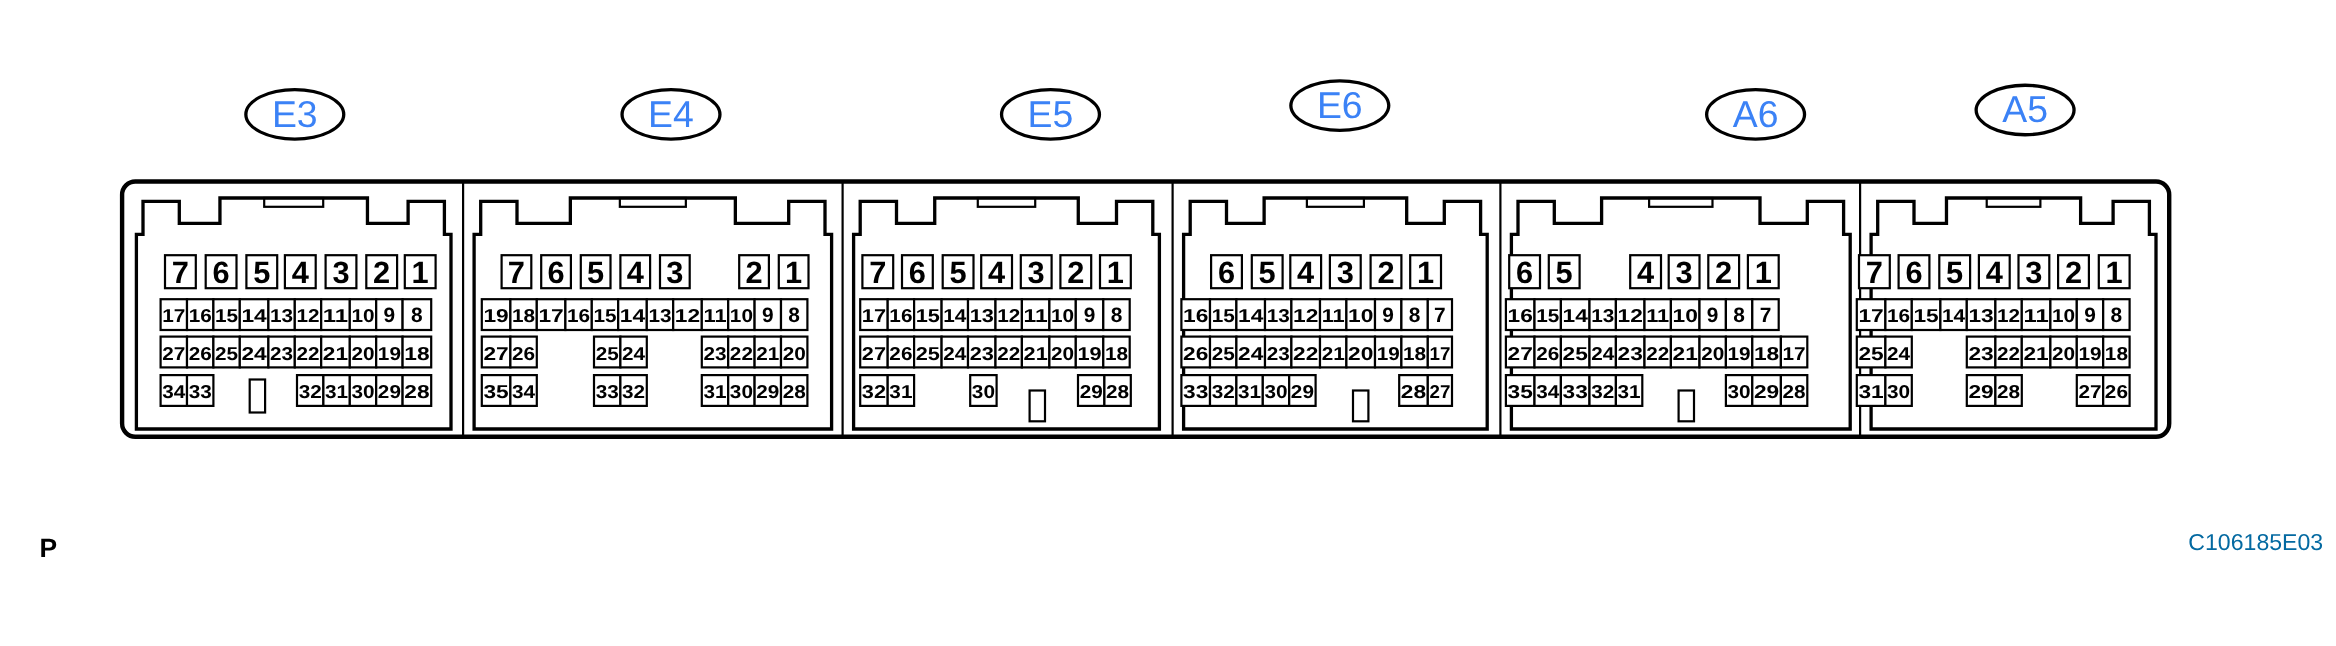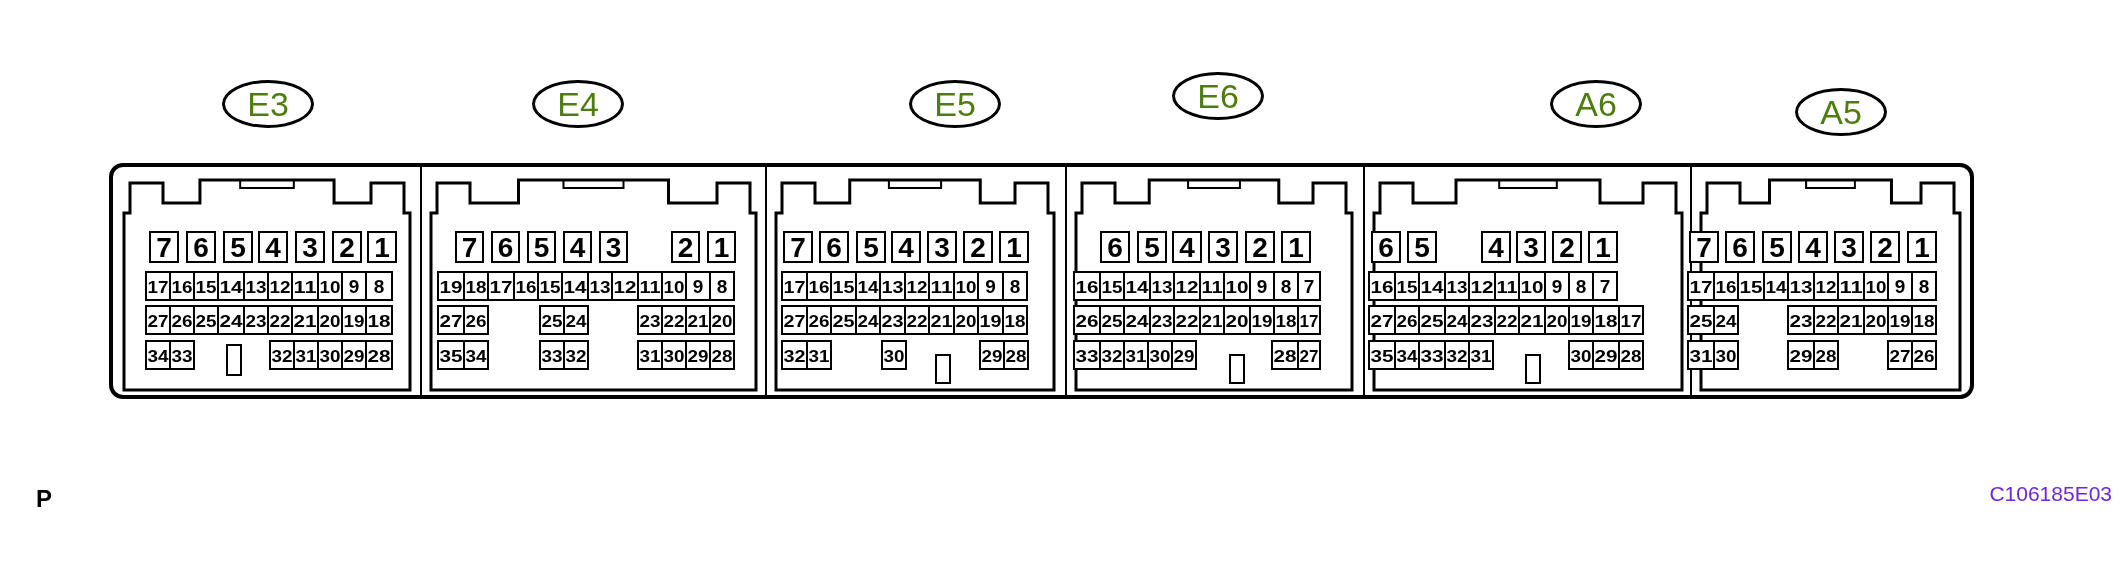--- a/index.html
+++ b/index.html
@@ -1,20 +1,20 @@
 <!DOCTYPE html>
 <html><head>
 <meta charset="utf-8">
 <style>
   html, body { margin:0; padding:0; background:#ffffff; }
   body { width:2124px; height:587px; position:relative; overflow:hidden; font-family:"Liberation Sans", sans-serif; }
   #diagram { position:absolute; left:0; top:0; }
-  .conn-label { position:absolute; width:92px; height:48px; border:3px solid #000; border-radius:50%; box-sizing:border-box; display:flex; align-items:center; justify-content:center; font-size:34px; color:#4d7c0f; font-family:"Liberation Sans", sans-serif; }
+  .conn-label { position:absolute; width:92px; height:48px; border:3px solid #000; border-radius:50%; box-sizing:border-box; display:flex; align-items:center; justify-content:center; font-size:34px; color:#3b82f6; font-family:"Liberation Sans", sans-serif; }
   .view-label { position:absolute; left:36px; top:485px; font-size:24px; font-weight:bold; color:#000; }
-  .figure-id { position:absolute; right:12px; top:482px; font-size:21px; color:#6d28d9; }
+  .figure-id { position:absolute; right:12px; top:482px; font-size:21px; color:#0369a1; }
   svg text { font-family:"Liberation Sans", sans-serif; font-weight:bold; fill:#000; }
 </style>
 </head>
 <body>
 
 <svg id="diagram" width="2124" height="587" viewBox="0 0 2124 587" xmlns="http://www.w3.org/2000/svg">
   <g id="housing-layer">
       <rect x="111" y="165" width="1861" height="232" rx="12" ry="12" fill="none" stroke="#000000" stroke-width="4"></rect>
       <g>
         <path d="M124,390 L124,213 L130,213 L130,183 L163,183 L163,203 L199.95,203 L199.95,180 L334.04999999999995,180 L334.04999999999995,203 L371,203 L371,183 L404,183 L404,213 L410,213 L410,390 Z" fill="none" stroke="#000000" stroke-width="3"></path>
@@ -849,21 +849,21 @@
       </g>
       <g>
         <rect x="1912" y="341" width="24" height="28" fill="#fff" stroke="#000000" stroke-width="2"></rect>
         <text x="1924" y="362" text-anchor="middle" font-size="17" textLength="21" lengthAdjust="spacingAndGlyphs">26</text>
       </g>
     </g>
 </svg>
 
 <div id="labels-layer">
     <div class="conn-label" style="left: 222px; top: 80px;">E3</div>
-    <div class="conn-label" style="left: 532px; top: 80px;">E4</div>
+    <div class="conn-label" style="left: 564px; top: 80px;">E4</div>
     <div class="conn-label" style="left: 909px; top: 80px;">E5</div>
     <div class="conn-label" style="left: 1172px; top: 72px;">E6</div>
     <div class="conn-label" style="left: 1550px; top: 80px;">A6</div>
-    <div class="conn-label" style="left: 1795px; top: 88px;">A5</div>
+    <div class="conn-label" style="left: 1795px; top: 76px;">A5</div>
   </div>
 
 <div class="view-label">P</div>
 <div class="figure-id">C106185E03</div>
 
 </body></html>

